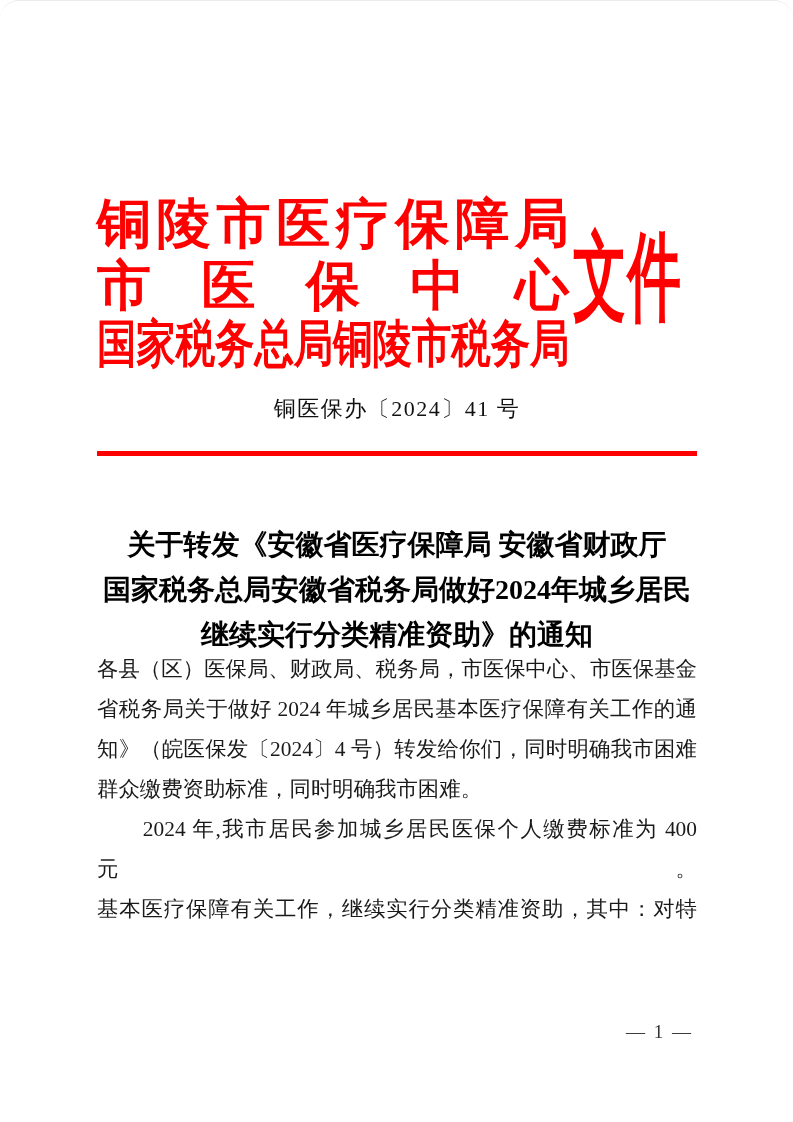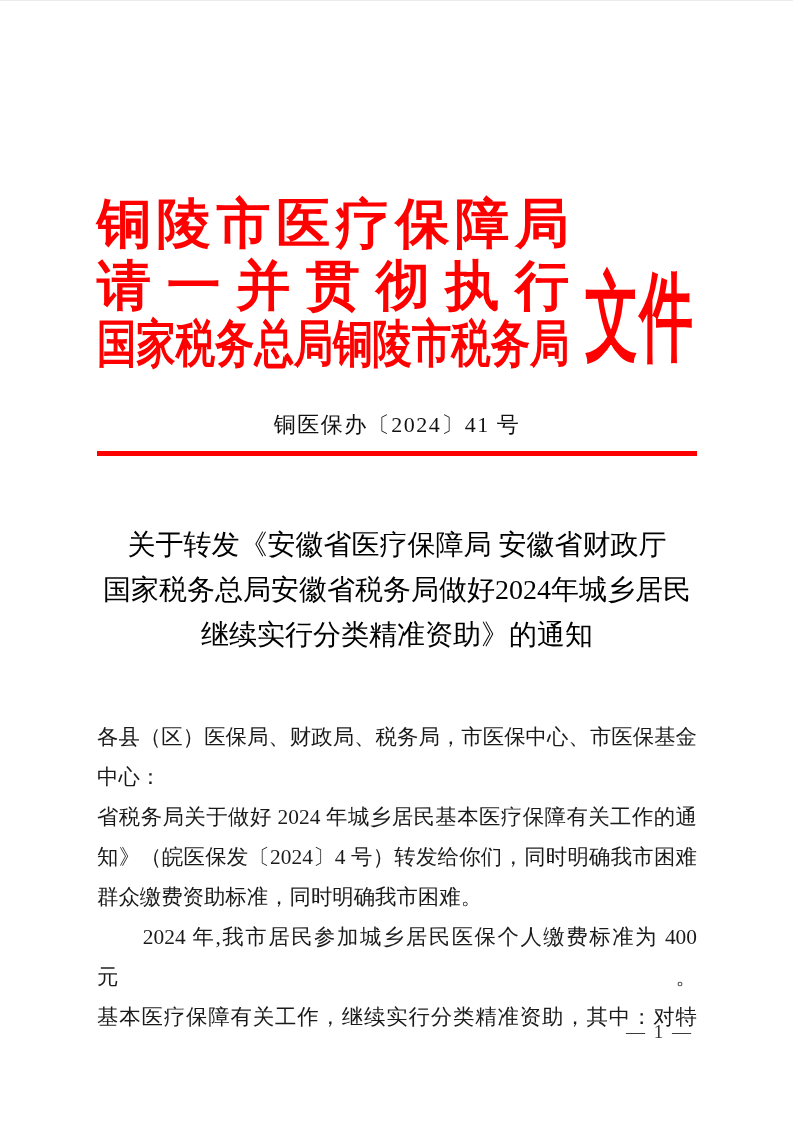--- a/index.html
+++ b/index.html
@@ -4,90 +4,90 @@
 <style>
   html,body{margin:0;padding:0;background:#ffffff;}
   .page{
     position:relative;
     width:793px;height:1122px;
     background:#ffffff;
     overflow:hidden;
     border-top:1px solid #ececec;
     font-family:"Liberation Serif","DejaVu Serif",serif;
     color:#000;
+    border-radius:19px;
   }
   .content{position:absolute;left:97px;top:0;width:600px;height:1122px;}
 
   
   .header{position:absolute;top:192px;left:0;width:600px;height:182px;}
   .agency{
     width:472px;color:#ff0000;font-weight:700;
     text-align:justify;text-align-last:justify;
     font-size:54px;line-height:62px;white-space:nowrap;
   }
   .agency.a3{line-height:54px;font-size:51px;text-align:right;text-align-last:left;}
   .squeeze{display:inline-block;white-space:nowrap;transform:scaleX(0.772);transform-origin:0 50%;}
   .doctype{
-    position:absolute;left:488px;top:36px;
-    color:#ff0000;font-weight:700;font-size:97px;line-height:97px;white-space:nowrap;margin-top:40px;
+    position:absolute;left:476px;top:36px;
+    color:#ff0000;font-weight:700;font-size:97px;line-height:97px;white-space:nowrap;
   }
   .squeeze2{display:inline-block;white-space:nowrap;transform:scaleX(0.55);transform-origin:0 50%;letter-spacing:2px;}
 
   
   .docnum{
-    position:absolute;top:408px;left:0;width:600px;
+    position:absolute;top:392px;left:0;width:600px;
     text-align:center;font-size:22px;line-height:32px;letter-spacing:1.5px;color:#111;
   }
   .rule{position:absolute;top:450px;left:0;width:600px;height:5px;background:#ff0000;}
 
   
   .title{
     position:absolute;top:521px;left:-10px;width:620px;
-    text-align:center;font-weight:400;font-size:28px;line-height:45px;color:#000;
+    text-align:center;font-weight:700;font-size:28px;line-height:45px;color:#000;
   }
   .title div{white-space:nowrap;}
 
   
-  .body{position:absolute;top:716px;left:0;width:600px;font-size:21.4px;line-height:40px;color:#1a1a1a;}
+  .body{position:absolute;top:648px;left:0;width:600px;font-size:21.4px;line-height:40px;color:#1a1a1a;}
   .bline{width:600px;white-space:nowrap;}
   .bline.just{white-space:normal;text-align:justify;text-align-last:justify;}
 
   
   .pagenum{
     position:absolute;top:1018px;left:0;width:600px;
     text-align:right;padding-right:4px;box-sizing:border-box;
     font-size:19px;line-height:26px;color:#333;letter-spacing:2px;
   }
 </style>
 </head>
 <body>
 
 <div class="page">
   <div class="content">
 
     <div class="header">
       <div class="agency a1">铜陵市医疗保障局</div>
-      <div class="agency a2">请一并贯彻执行</div>
+      <div class="agency a2">市医保中心</div>
       <div class="agency a3"><span class="squeeze">国家税务总局铜陵市税务局</span></div>
       <div class="doctype"><span class="squeeze2">文件</span></div>
     </div>
 
     <div class="docnum">铜医保办〔2024〕41 号</div>
 
     <div class="rule"></div>
 
     <div class="title">
       <div>关于转发《安徽省医疗保障局 安徽省财政厅</div>
       <div>国家税务总局安徽省税务局做好2024年城乡居民</div>
       <div>继续实行分类精准资助》的通知</div>
     </div>
 
     <div class="body">
       <div class="bline just">各县（区）医保局、财政局、税务局，市医保中心、市医保基金</div>
-      <div class="bline">中心：</div>
       <div class="bline just">省税务局关于做好 2024 年城乡居民基本医疗保障有关工作的通</div>
       <div class="bline just">知》（皖医保发〔2024〕4 号）转发给你们，同时明确我市困难</div>
       <div class="bline">群众缴费资助标准，同时明确我市困难。</div>
       <div class="bline just">　　2024 年,我市居民参加城乡居民医保个人缴费标准为 400 元。</div>
       <div class="bline just">基本医疗保障有关工作，继续实行分类精准资助，其中：对特</div>
     </div>
 
     <div class="pagenum">— 1 —</div>
 
   </div>

